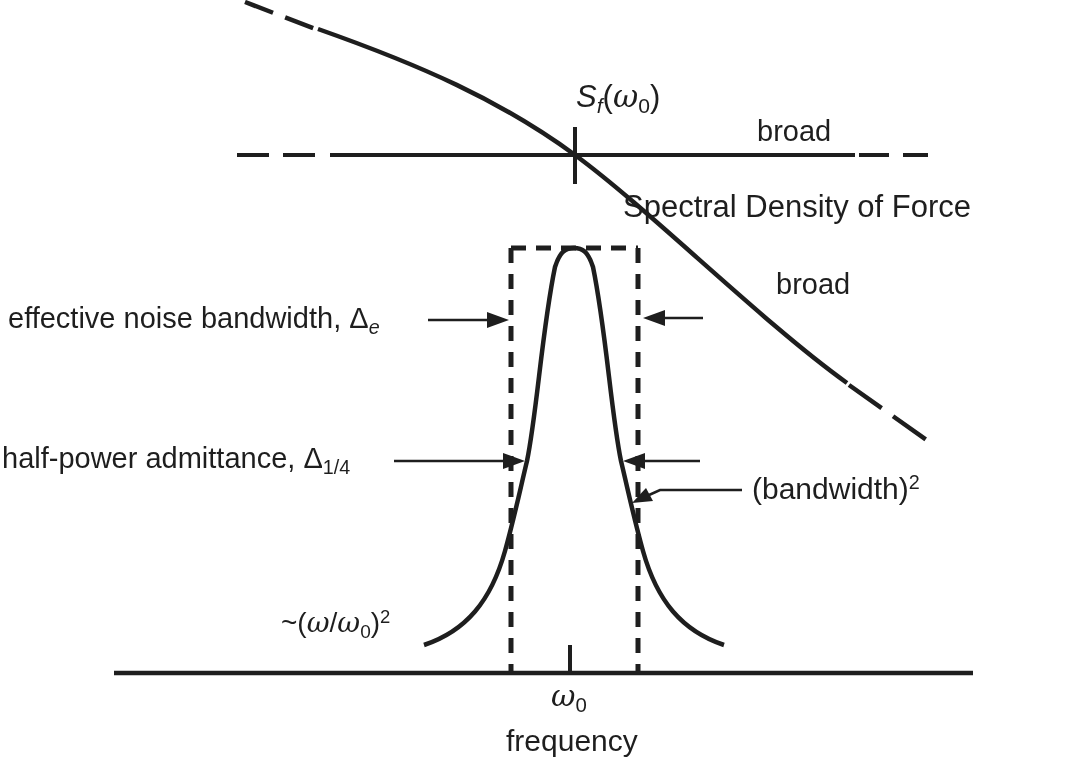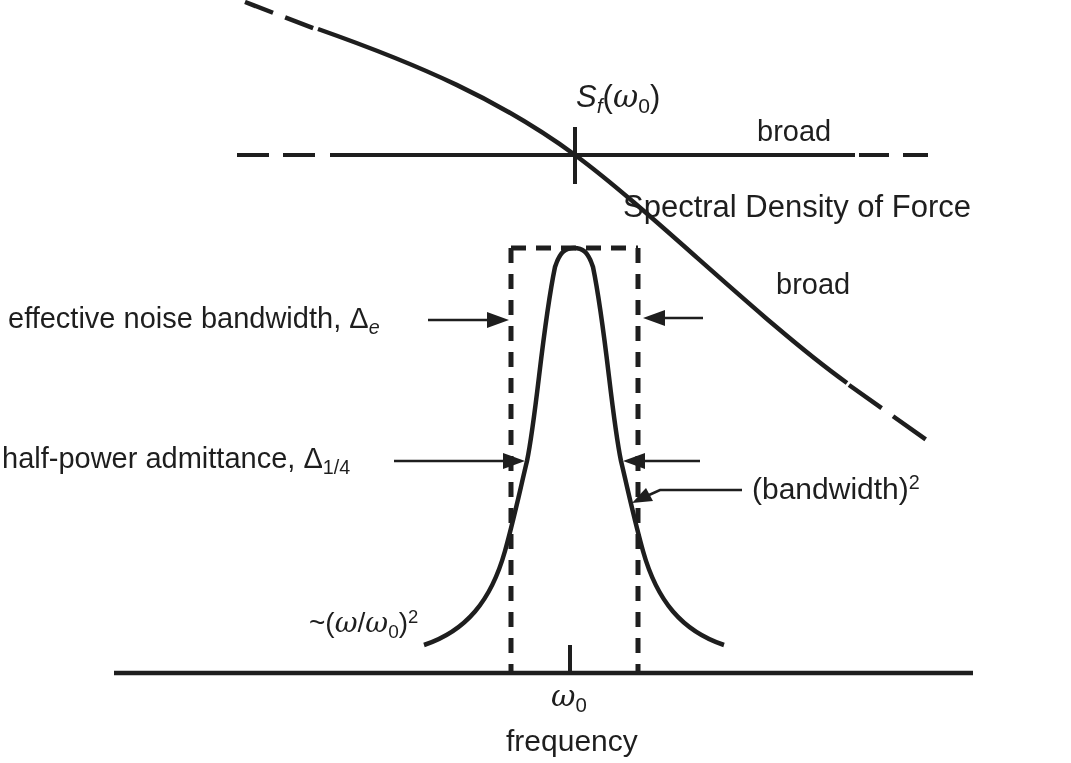--- a/index.html
+++ b/index.html
@@ -28,21 +28,21 @@
   .sb-it { font-size: 0.68em; vertical-align: -0.28em; font-style: italic; }
   .sp  { font-size: 0.66em; vertical-align: 0.5em; }
 
   .lbl-sf        { left: 576px; top: 80px;  font-size: 31px; }
   .lbl-flat      { left: 757px; top: 116px; font-size: 29px; }
   .lbl-spectral  { right: 2px;  top: 191px; font-size: 31px; }
   .lbl-broad     { left: 776px; top: 269px; font-size: 29px; }
   .lbl-enb       { left: 8px;   top: 303px; font-size: 29px; }
   .lbl-hpb       { left: 2px;   top: 443px; font-size: 29px; }
   .lbl-adm       { left: 752px; top: 472px; font-size: 30px; }
-  .lbl-rolloff   { left: 281px; top: 607px; font-size: 28px; margin-left: 28px; }
+  .lbl-rolloff   { left: 281px; top: 607px; font-size: 28px; }
   .lbl-omega0    { left: 551px; top: 680px; font-size: 30px; }
   .lbl-frequency { left: 506px; top: 725px; font-size: 30px; }
 </style>
 </head>
 <body>
 
 <div class="canvas">
 
   <svg class="art" width="1071" height="763" viewBox="0 0 1071 763">
 

